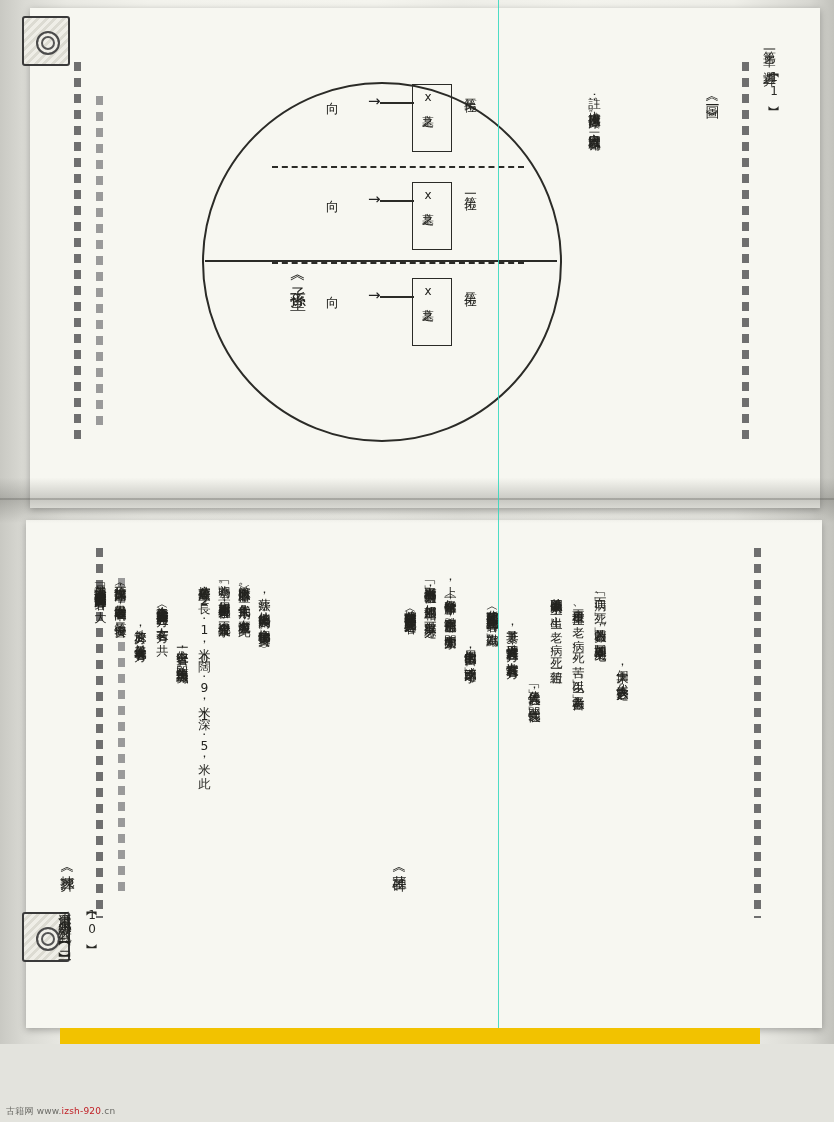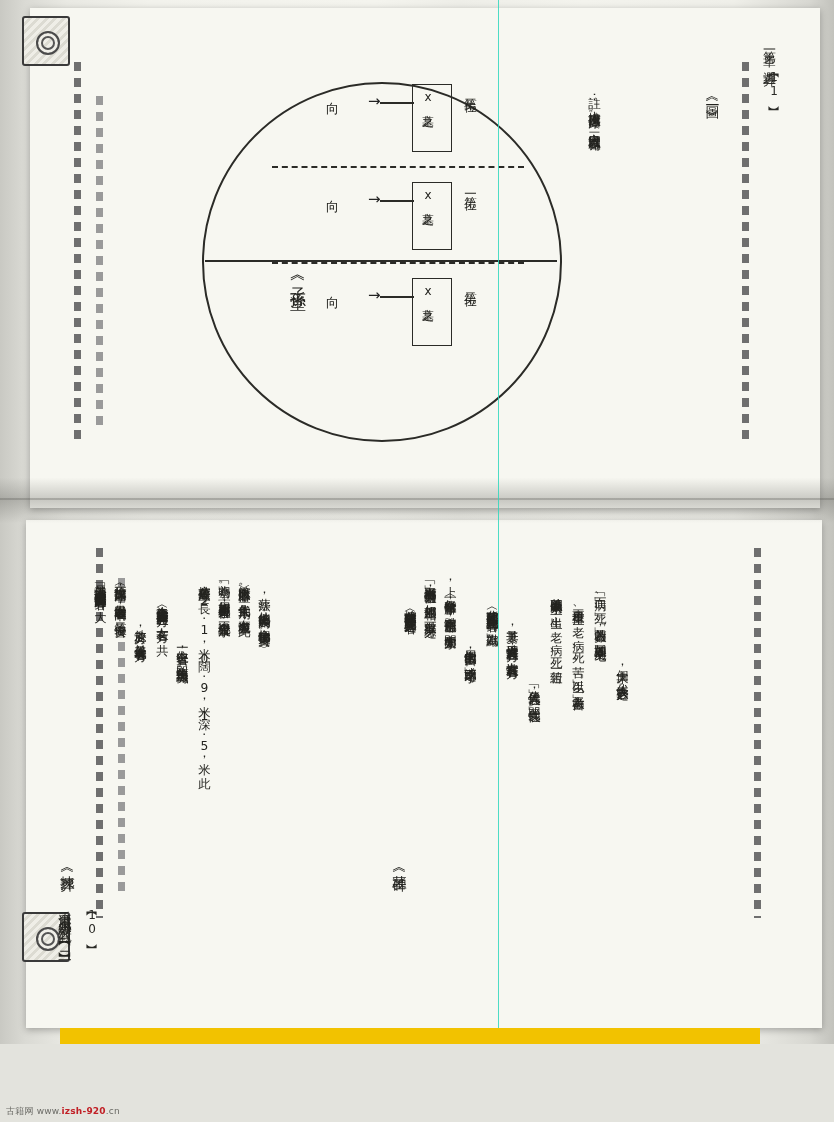--- a/index.html
+++ b/index.html
@@ -23,21 +23,21 @@
 
   
   .scanline{position:absolute;left:498px;top:0;width:1px;height:1122px;
       background:#2fd7bd;opacity:.85;}
 
   
   .yellowstrip{position:absolute;left:60px;top:1028px;width:700px;height:16px;background:#f2c200;}
   .whitestrip{position:absolute;left:0;top:1044px;width:834px;height:78px;background:#e3e3dd;}
   .watermark{position:absolute;left:6px;bottom:4px;font-size:9px;color:#6b6b66;
       letter-spacing:.2px;font-family:"DejaVu Sans",sans-serif;}
-  .wm-red{color:#c12026;font-weight:bold;}
+  .wm-red{color:#c12026;font-weight:normal;}
 
   
   .medallion{position:absolute;width:44px;height:46px;border:2px solid #3a3a3a;border-radius:3px;
       background:repeating-linear-gradient(135deg,#efeee7 0 3px,#dcdbd2 3px 6px);}
   .medallion:after{content:"";position:absolute;left:50%;top:50%;width:20px;height:20px;
       margin:-10px 0 0 -10px;border:2px solid #4a4a4a;border-radius:50%;
       box-shadow:inset 0 0 0 3px #f0efe8, inset 0 0 0 5px #555;}
   .med-a{left:22px;top:16px;}
   .med-b{left:22px;top:912px;}
 

